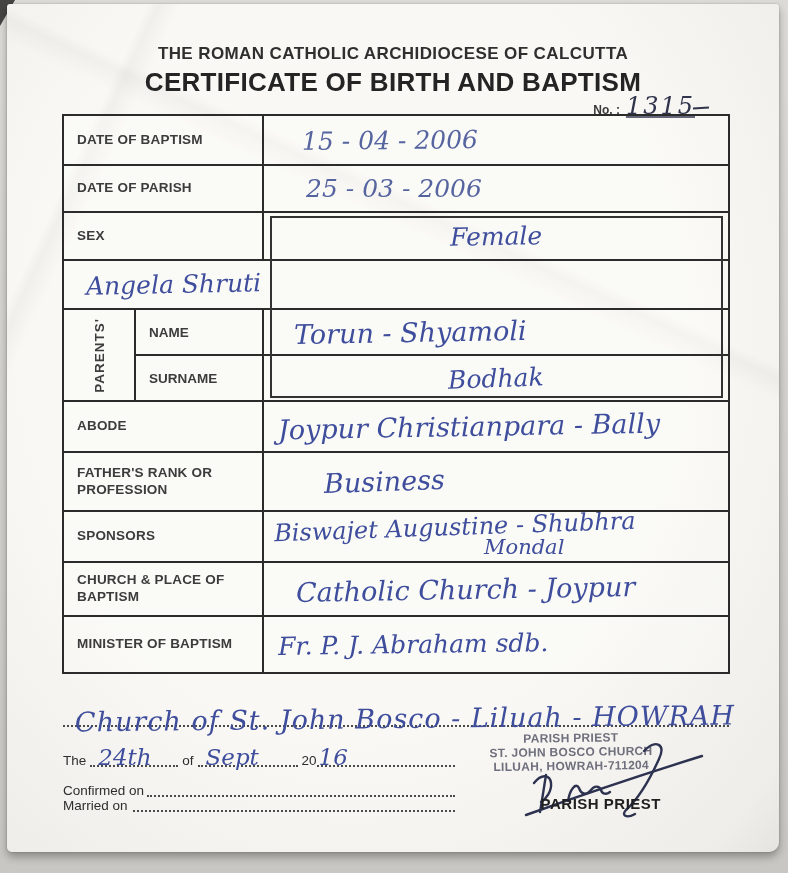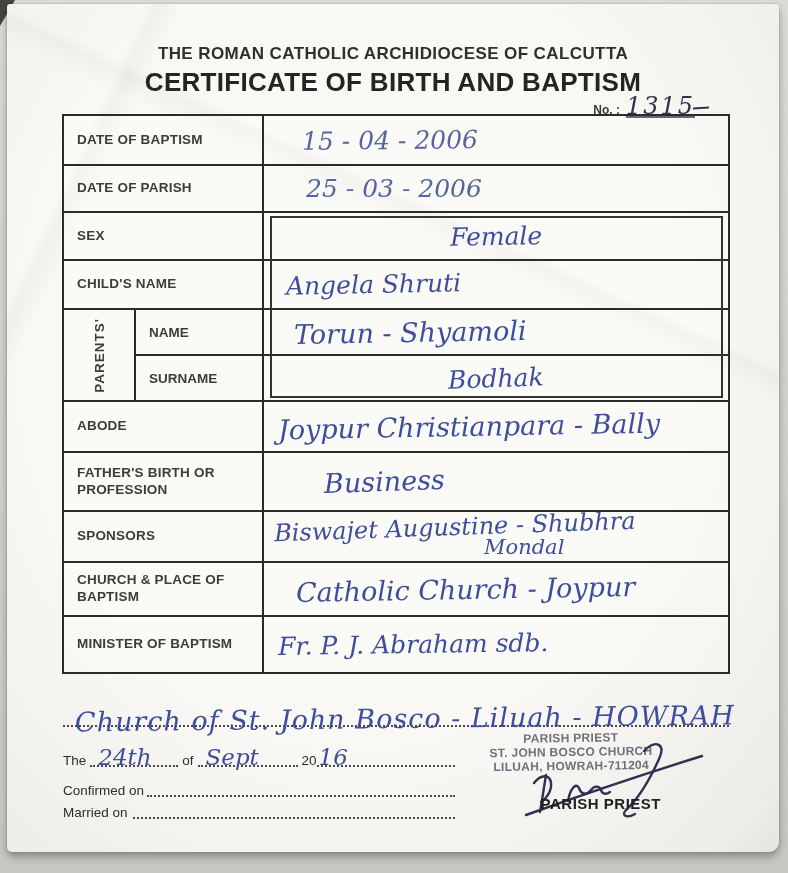--- a/index.html
+++ b/index.html
@@ -71,21 +71,21 @@
                font-style:italic; font-weight:bold; font-size:15.5px; color:#242424; }
   .dots { flex:1; border-bottom:2px dotted #4a4a4a; transform:translateY(-3px); margin-left:4px; }
 
   .church-line { position:relative; height:36px; border-bottom:2.5px dotted #4a4a4a; }
   .church-line .hw { position:absolute; left:12px; bottom:-7px; font-size:27px; letter-spacing:1px;
                      transform:rotate(-0.6deg); }
 
   .fline { display:flex; align-items:flex-start; font-size:13.5px; color:#2d2d2d; width:392px; }
   .fline.the { margin-top:26px; }
   .fline.conf { margin-top:15px; }
-  .fline.marr { margin-top:7px; }
+  .fline.marr { margin-top:0; }
   .dotfill { position:relative; border-bottom:2px dotted #4a4a4a; height:14px; }
   .dotfill .hw { position:absolute; bottom:-4px; left:8px; font-size:23px; }
   .w90{width:88px}.w100{width:100px}.w160{flex:1}
   .gap{margin-left:4px;margin-right:4px}
 
   
   .stamp { position:absolute; right:58px; top:40px; width:200px; text-align:center;
            font-size:12px; font-weight:bold; color:#686877; line-height:1.18;
            letter-spacing:0.3px; transform:rotate(-0.8deg); opacity:0.95; }
   .sig-svg { position:absolute; right:18px; top:48px; width:195px; height:85px; }
@@ -124,21 +124,20 @@
       </div>
 
       <div class="frow h48">
         <div class="lbl">SEX</div>
         <div class="val" style="justify-content:center">
           <span class="hw" style="transform:rotate(-1deg)">Female</span>
         </div>
       </div>
 
       <div class="frow h49">
-        <div class="lbl">CHILD'S NAME</div>
         <div class="val" style="padding-left:22px">
           <span class="hw" style="transform:rotate(-1.2deg)">Angela Shruti</span>
         </div>
       </div>
 
       <div class="frow h92">
         <div class="pgroup">
           <span>PARENTS'</span>
         </div>
         <div class="pcols">
@@ -158,21 +157,21 @@
       </div>
 
       <div class="frow h51">
         <div class="lbl">ABODE</div>
         <div class="val" style="padding-left:14px">
           <span class="hw big" style="transform:rotate(-1deg)">Joypur Christianpara - Bally</span>
         </div>
       </div>
 
       <div class="frow h59">
-        <div class="lbl">FATHER'S BIRTH OR PROFESSION</div>
+        <div class="lbl">FATHER'S RANK OR PROFESSION</div>
         <div class="val" style="padding-left:60px">
           <span class="hw big" style="transform:rotate(-2deg)">Business</span>
         </div>
       </div>
 
       <div class="frow h51">
         <div class="lbl">SPONSORS</div>
         <div class="val">
           <div class="wrap2">
             <span class="hw" style="font-size:24px; transform:rotate(-2deg)">Biswajet Augustine - Shubhra</span>

